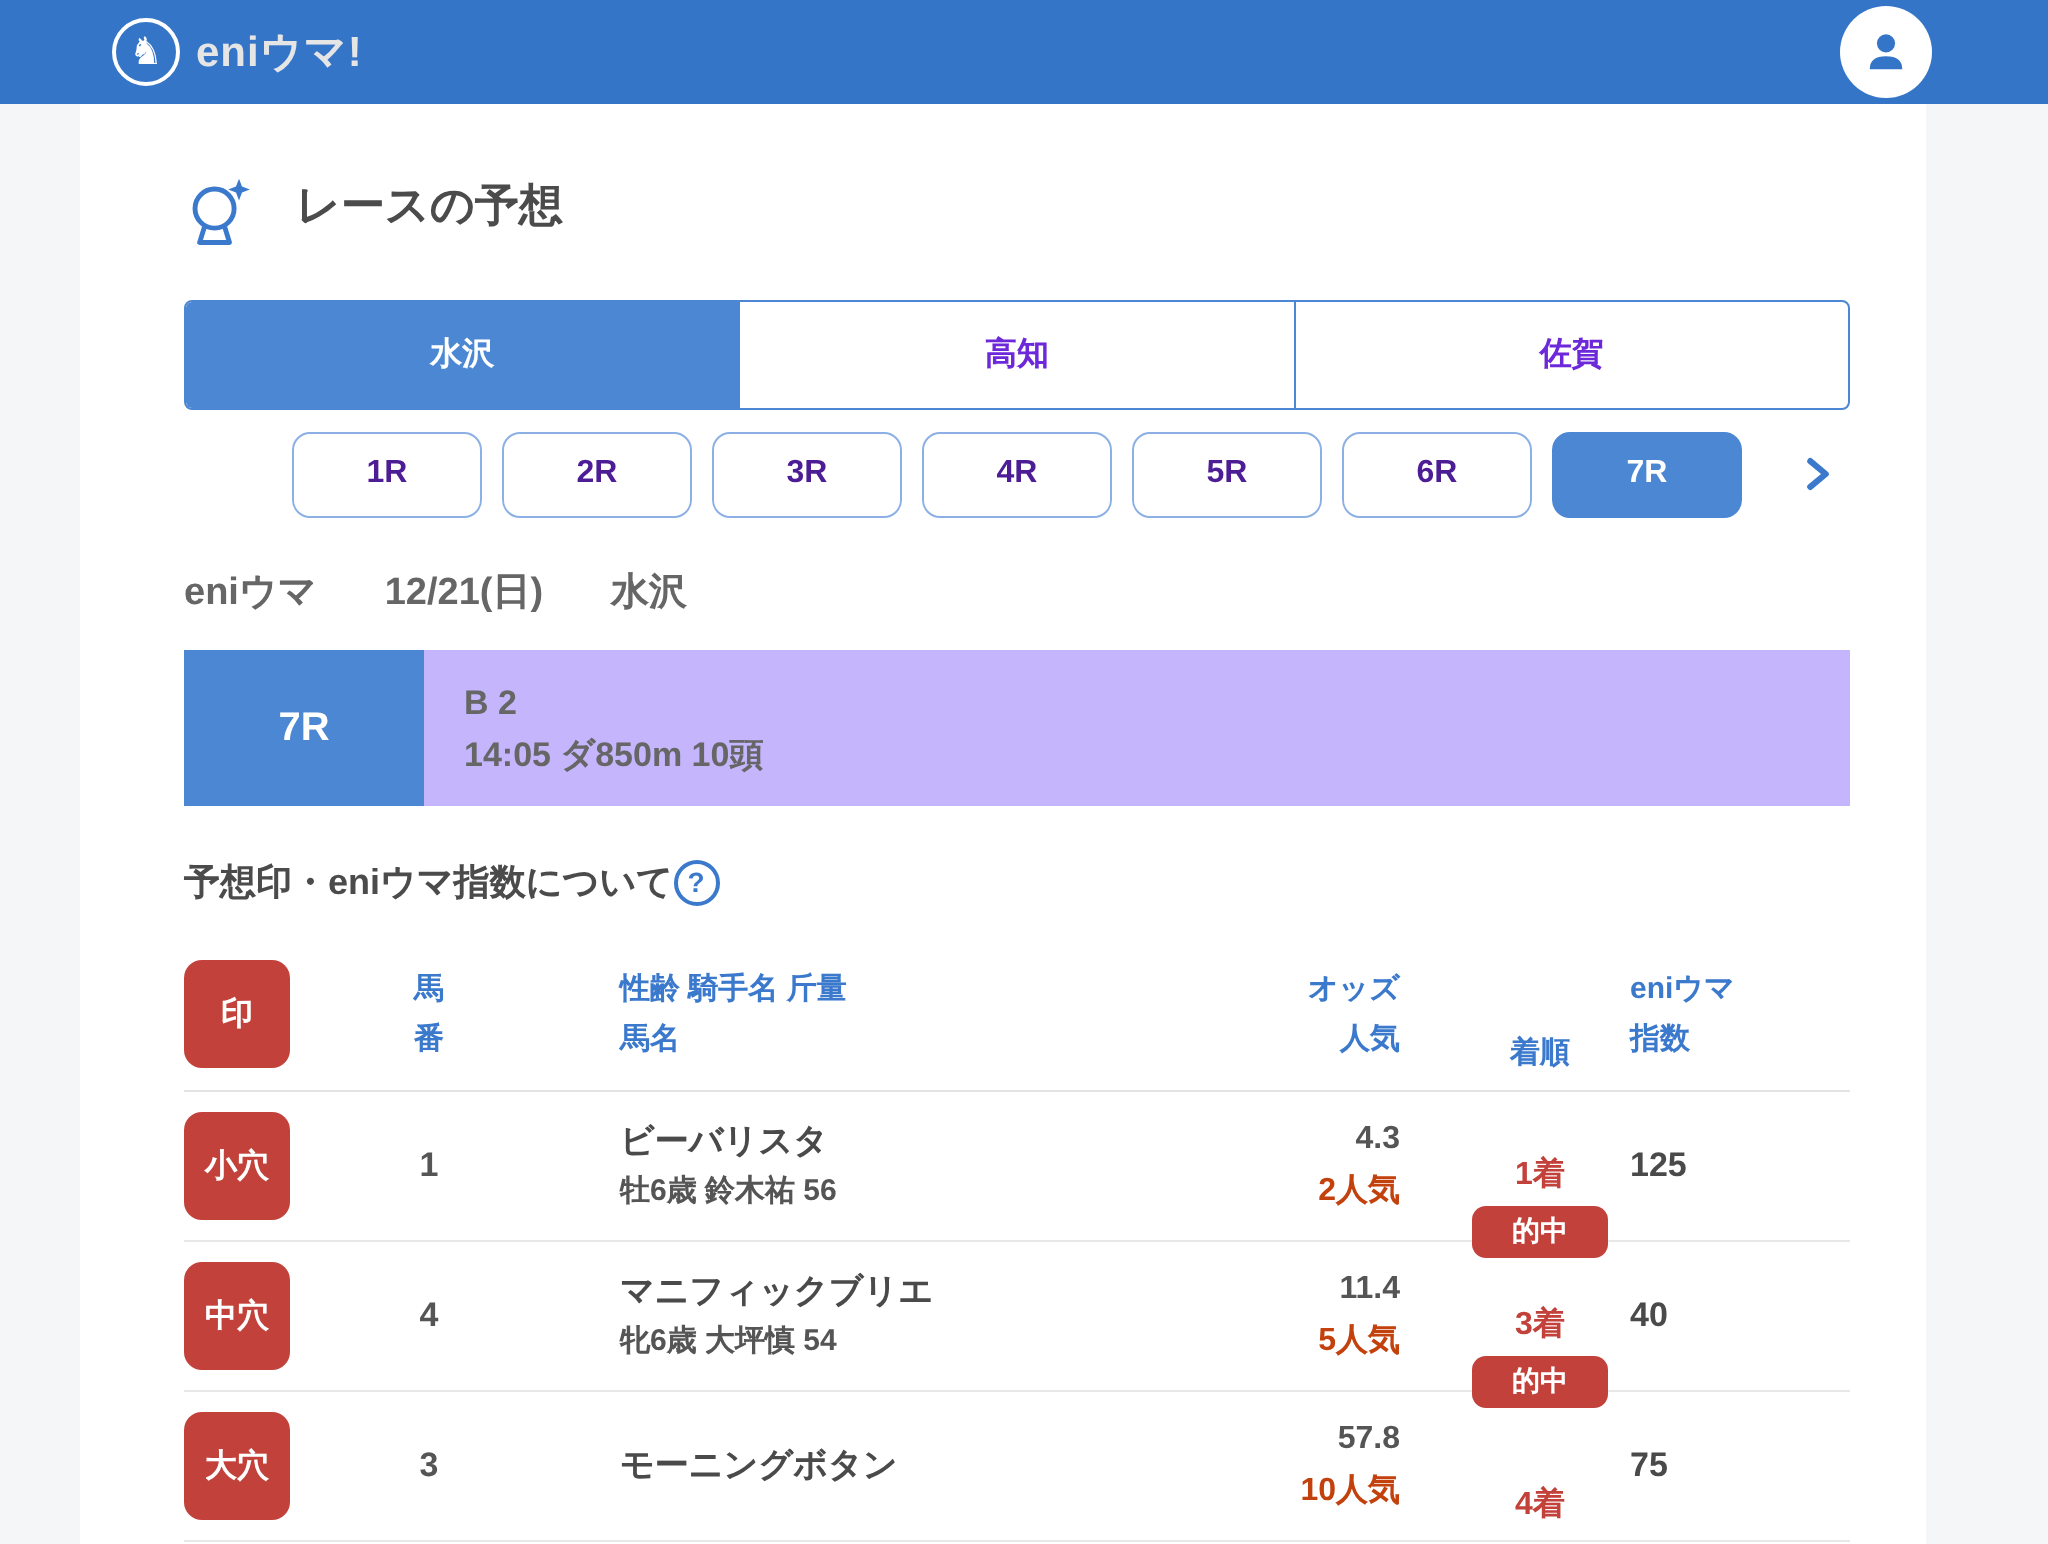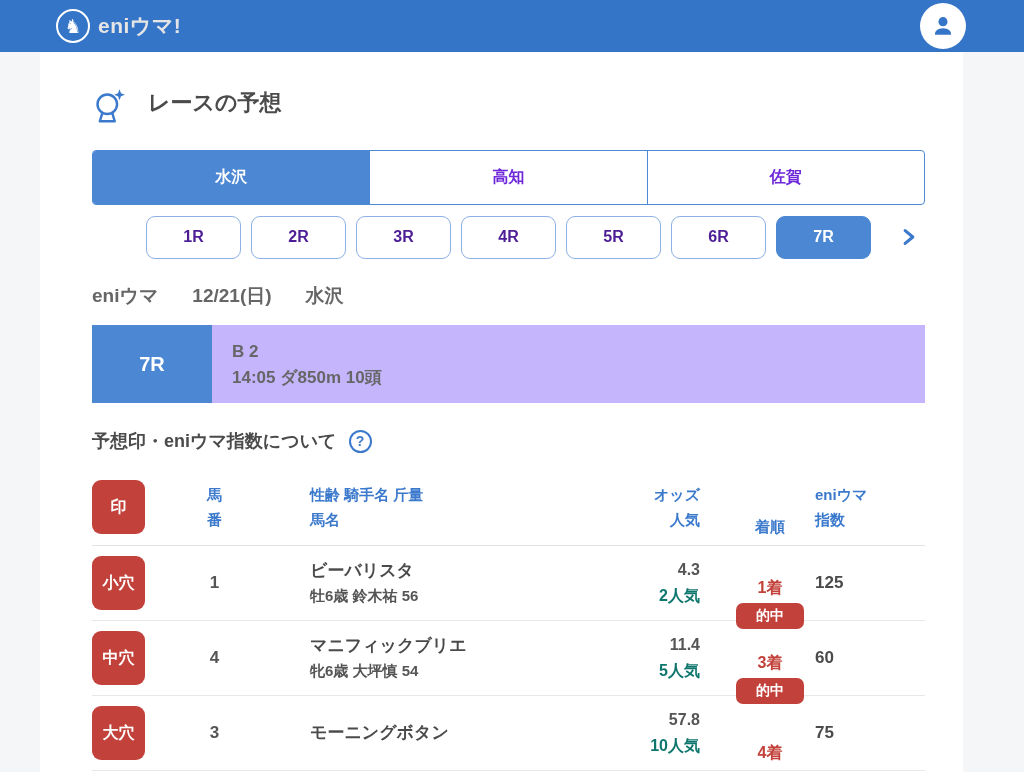--- a/index.html
+++ b/index.html
@@ -65,21 +65,21 @@
   .banner { margin-top:16px; display:flex; height:78px; }
   .banner-round {
     width:120px; background:#4c87d3; color:#fff; font-size:20px; font-weight:bold;
     display:flex; align-items:center; justify-content:center;
   }
   .banner-body {
     flex:1; background:#c4b5fd; padding:14px 0 0 20px;
     font-size:17px; font-weight:bold; color:#666; line-height:1.55;
   }
   
-  .about { margin-top:26px; display:flex; align-items:center; gap:12px; }
+  .about { margin-top:26px; display:flex; align-items:center; gap:0; }
   .about-label { font-size:18px; font-weight:bold; color:#4b4b4b; }
   .help-icon {
     width:23px; height:23px; border:2px solid #3b79cc; border-radius:50%;
     color:#3b79cc; font-size:14px; font-weight:bold;
     display:flex; align-items:center; justify-content:center; cursor:pointer;
   }
   
   .table { margin-top:16px; }
   .t-row { display:flex; align-items:center; height:75px; border-bottom:1px solid #e8e8e8; }
   .t-head { height:77px; border-bottom:1px solid #e3e3e3; }
@@ -92,21 +92,21 @@
                 font-size:17px; font-weight:bold; color:#4a4a4a; }
   .hcell { color:#3b79cc; font-size:15px; font-weight:bold; line-height:1.7; }
   .mark-badge {
     width:53px; height:54px; background:#c2413a; border-radius:9px;
     color:#fff; font-size:16px; font-weight:bold;
     display:flex; align-items:center; justify-content:center;
   }
   .horse-name { font-size:17px; font-weight:bold; color:#4a4a4a; line-height:1.5; }
   .horse-detail { font-size:15px; font-weight:bold; color:#555; line-height:1.6; }
   .odds-val { font-size:16px; font-weight:bold; color:#555; line-height:1.6; }
-  .pop-val  { font-size:16px; font-weight:bold; color:#0f766e; line-height:1.6; }
+  .pop-val  { font-size:16px; font-weight:bold; color:#c2410c; line-height:1.6; }
   .finish-text { color:#c2413a; font-size:16px; font-weight:bold; line-height:1.4;text-align:center; }
   .hit-badge {
     display:inline-block; margin-top:3px; background:#c2413a; color:#fff;
     font-size:14px; font-weight:bold; padding:4px 20px; border-radius:7px;
   }
   svg { display:block; }
 </style>
 </head>
 <body>
 
@@ -230,21 +230,21 @@
           <div class="horse-detail">牝6歳 大坪慎 54</div>
         </div>
         <div class="col-odds">
           <div class="odds-val">11.4</div>
           <div class="pop-val">5人気</div>
         </div>
         <div class="col-finish">
           <div class="finish-text">3着</div>
           <span class="hit-badge">的中</span>
         </div>
-        <div class="col-index">60</div>
+        <div class="col-index">40</div>
       </div>
 
       <div class="t-row">
         <div class="col-mark">
           <span class="mark-badge">大穴</span>
         </div>
         <div class="col-num">3</div>
         <div class="col-name">
           <div class="horse-name">モーニングボタン</div>
         </div>

